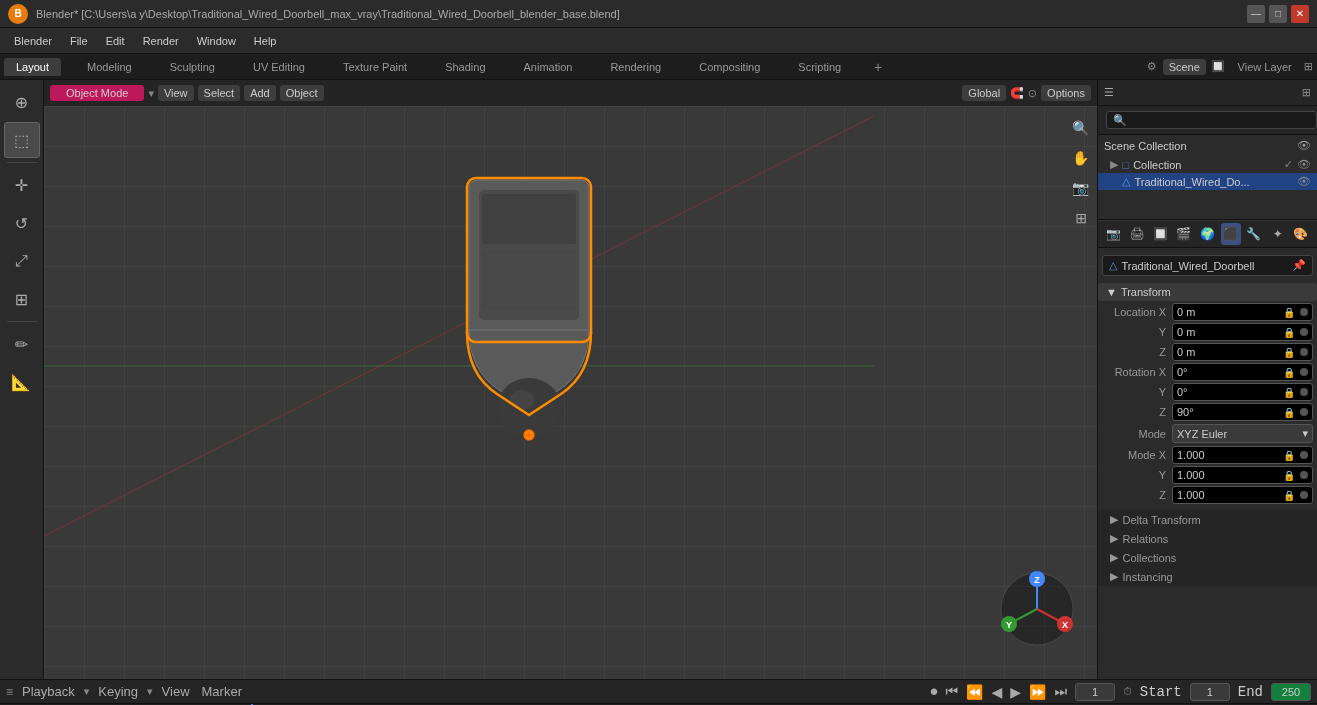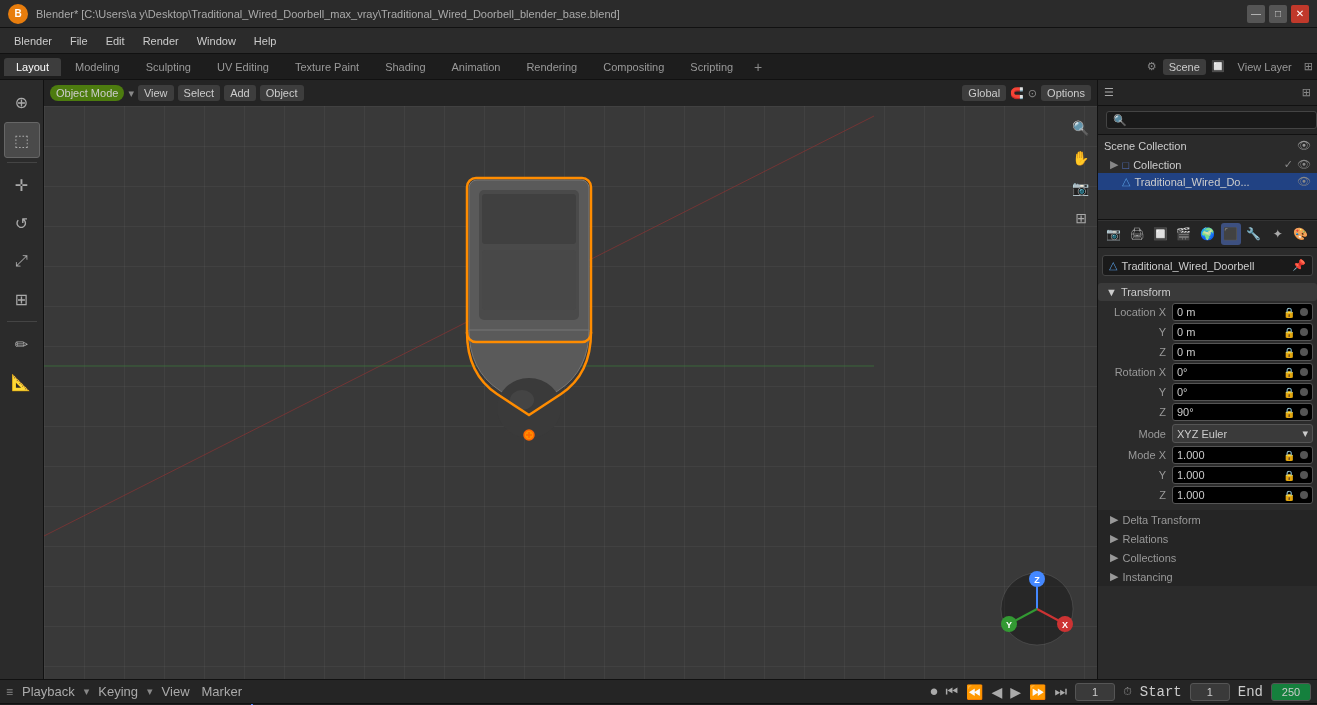--- a/index.html
+++ b/index.html
@@ -42,21 +42,21 @@
       font-size: 11px;
     }
 
     
     #workspacetabs {
       background: #1d1d1d;
       height: 26px;
       display: flex;
       align-items: center;
       padding: 0 4px;
-      gap: 2px;
+      gap: 14px;
       border-bottom: 1px solid #111;
     }
     .workspace-tab {
       padding: 3px 12px;
       border-radius: 3px 3px 0 0;
       cursor: pointer;
       font-size: 11px;
       color: #999;
     }
     .workspace-tab.active { background: #3d3d3d; color: #fff; }
@@ -103,21 +103,21 @@
       position: relative;
       overflow: hidden;
     }
     .viewport-header {
       position: absolute; top: 0; left: 0; right: 0;
       height: 26px;
       background: rgba(30,30,30,0.8);
       display: flex; align-items: center; padding: 0 6px; gap: 4px;
       z-index: 10;
     }
-    .vp-mode-btn { background: #4d7c0f; border: none; color: #ccc; padding: 2px 6px; border-radius: 8px; cursor: pointer; font-size: 11px; }
+    .vp-mode-btn { background: #be185d; border: none; color: #ccc; padding: 2px 16px; border-radius: 3px; cursor: pointer; font-size: 11px; }
     .vp-btn { background: #3d3d3d; border: none; color: #ccc; padding: 2px 6px; border-radius: 3px; cursor: pointer; font-size: 11px; }
     .vp-right { margin-left: auto; display: flex; gap: 4px; align-items: center; }
 
     
     .grid-bg {
       position: absolute; top: 26px; left: 0; right: 0; bottom: 0;
       background-color: #393939;
       background-image:
         linear-gradient(rgba(255,255,255,0.04) 1px, transparent 1px),
         linear-gradient(90deg, rgba(255,255,255,0.04) 1px, transparent 1px);

